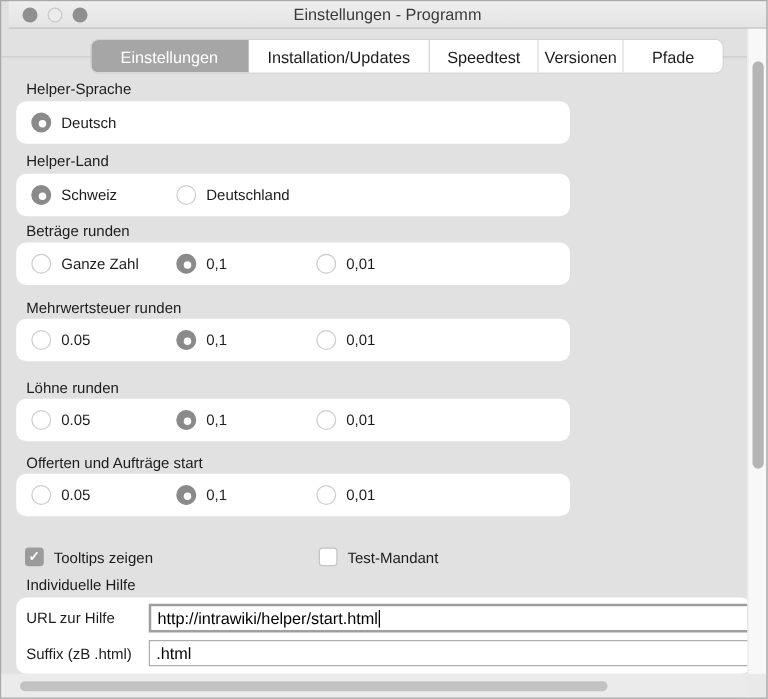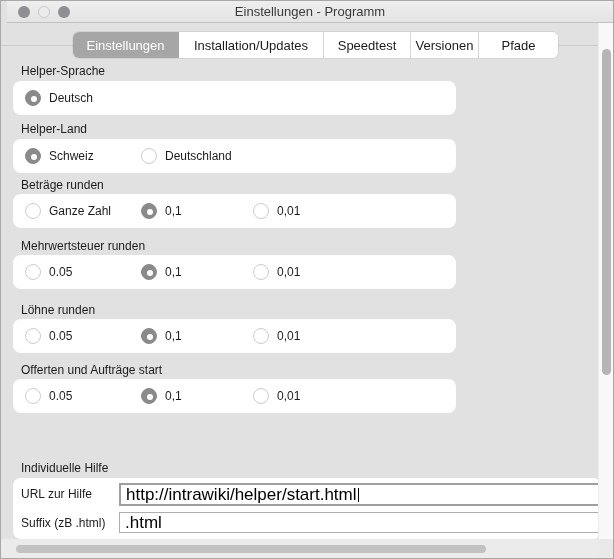--- a/index.html
+++ b/index.html
@@ -17,21 +17,21 @@
   .title{position:absolute;left:0;right:0;top:0;height:22px;line-height:22px;text-align:center;
          font-size:13px;color:#3a3a3a;}
   
   .tabline{position:absolute;left:0;top:44px;width:614px;height:1px;background:#cbcbcb;}
   .tabs{position:absolute;left:72px;top:31px;display:flex;height:26px;border-radius:6px;
         box-shadow:0 0 0 1px rgba(0,0,0,0.06);overflow:hidden;background:#fff;}
   .seg{display:flex;align-items:center;justify-content:center;height:26px;background:#fff;
        border-right:1px solid #d6d6d6;font-size:13px;color:#1c1c1c;white-space:nowrap;}
   .seg:last-child{border-right:none;}
   .seg.on{background:#a6a6a6;color:#fff;border-right-color:#a6a6a6;}
-  .w0{width:106px}.w1{width:145px}.w2{width:87px}.w3{width:68px}.w4{width:79px}
+  .w0{width:126px}.w1{width:145px}.w2{width:87px}.w3{width:68px}.w4{width:79px}
   
   .glabel{position:absolute;left:20px;font-size:12px;color:#1c1c1c;}
   .gbox{position:absolute;left:12px;width:443px;height:34px;background:#fff;border-radius:8px;}
   .opt{position:absolute;top:0;height:34px;display:flex;align-items:center;gap:8px;cursor:default;}
   .c1{left:12px}.c2{left:128px}.c3{left:240px}
   .radio{width:16px;height:16px;border-radius:50%;background:#fff;border:1px solid #cdcdcd;
          position:relative;flex:0 0 auto;}
   .radio.on{background:#8a8a8a;border-color:#8a8a8a;}
   .radio.on::after{content:"";position:absolute;left:5px;top:5px;width:6px;height:6px;
                    border-radius:50%;background:#fff;}
@@ -44,21 +44,21 @@
        display:flex;align-items:center;justify-content:center;flex:0 0 auto;}
   .box.on{background:#9b9b9b;border-color:#9b9b9b;color:#fff;font-size:11px;font-weight:bold;}
   .box.on::after{content:"\2713";}
   .clabel{font-size:12px;color:#1c1c1c;white-space:nowrap;}
   
   .helplabel{position:absolute;left:20px;top:460px;font-size:12px;color:#1c1c1c;}
   .helpbox{position:absolute;left:12px;top:477px;width:588px;height:61px;background:#fff;border-radius:8px;}
   .flabel{position:absolute;left:8px;font-size:12px;color:#1c1c1c;white-space:nowrap;}
   .fl1{top:9px}.fl2{top:38px}
   .textfield{position:absolute;left:106px;background:#fff;display:flex;align-items:center;
-             padding:0 5px;font-size:17px;color:#000;overflow:hidden;white-space:nowrap;}
+             padding:0 5px;font-size:13px;color:#000;overflow:hidden;white-space:nowrap;}
   .tf1{top:5px;height:23px;width:481px;border:2px solid #9f9f9f;}
   .tf2{top:34px;height:21px;width:481px;border:1px solid #aeaeae;}
   .caret{display:inline-block;width:1px;height:14px;background:#000;margin-left:1px;}
   
   .vtrack{position:absolute;right:0;top:22px;width:15px;height:518px;background:#f8f8f8;
           border-left:1px solid #ececec;}
   .vthumb{position:absolute;right:2px;top:26px;width:9px;height:326px;background:#b5b5b5;border-radius:5px;}
   .htrack{position:absolute;left:0;bottom:0;width:599px;height:19px;background:#ebebeb;}
   .hthumb{position:absolute;left:15px;bottom:5px;width:470px;height:8px;background:#c2c2c2;border-radius:4px;}
   .corner{position:absolute;right:0;bottom:0;width:15px;height:19px;background:#e9e9e9;}
@@ -163,20 +163,30 @@
     <div class="opt c2">
       <span class="radio on"></span>
       <span class="olabel">0,1</span>
     </div>
     <div class="opt c3">
       <span class="radio"></span>
       <span class="olabel">0,01</span>
     </div>
   </div>
 
+  <div class="chkrow">
+    <div class="chk p1">
+      <span class="box on"></span>
+      <span class="clabel">Tooltips zeigen</span>
+    </div>
+    <div class="chk p2">
+      <span class="box"></span>
+      <span class="clabel">Test-Mandant</span>
+    </div>
+  </div>
 
   <div class="helplabel">Individuelle Hilfe</div>
   <div class="helpbox">
     <div class="flabel fl1">URL zur Hilfe</div>
     <div class="textfield tf1">
       <span>http://intrawiki/helper/start.html</span>
         <span class="caret"></span>
     </div>
     <div class="flabel fl2">Suffix (zB .html)</div>
     <div class="textfield tf2">

